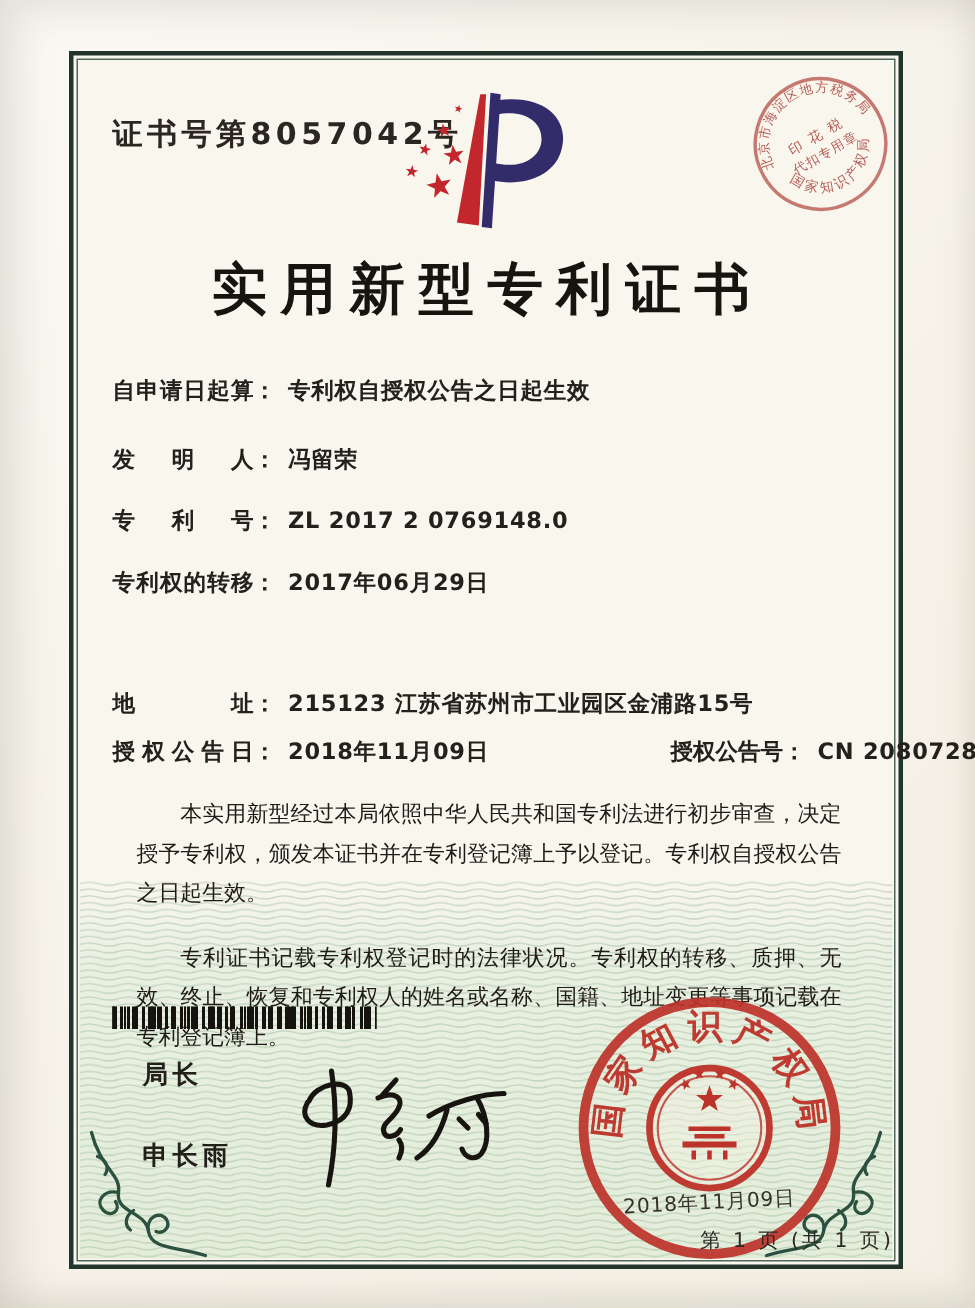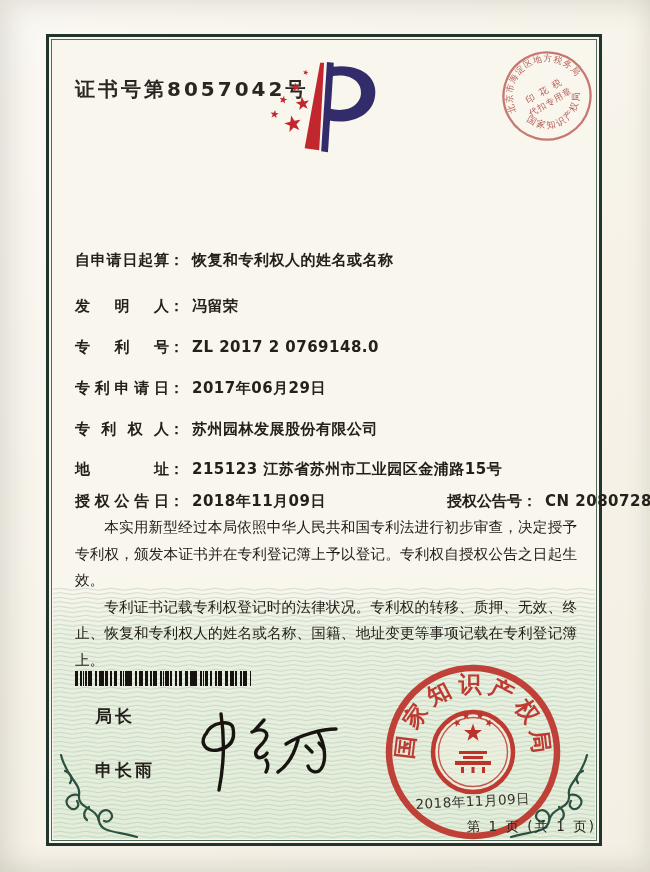--- a/index.html
+++ b/index.html
@@ -41,21 +41,21 @@
   .flabel{display:inline-block;width:94px;text-align:justify;text-align-last:justify;}
   .fcolon{display:inline-block;margin-right:8px;}
   .fvalue{letter-spacing:.5px;}
   .grantno{position:absolute;left:372px;top:0;}
   
   .bodytext{
     position:absolute;left:75px;top:514px;width:502px;
     font-family:"DejaVu Serif","Liberation Serif",serif;
     font-size:14.6px;line-height:26.5px;color:#1f1b16;text-align:justify;
   }
-  .bodytext p{margin:0;text-indent:2em;}
+  .bodytext p{margin:16px;text-indent:2em;}
   
   .barcode{position:absolute;left:75px;top:671px;width:176px;height:15px;
     background:
       repeating-linear-gradient(90deg,#16130f 0 2px,rgba(0,0,0,0) 2px 5px),
       repeating-linear-gradient(90deg,#16130f 0 1px,rgba(0,0,0,0) 1px 8px),
       repeating-linear-gradient(90deg,#16130f 0 3px,rgba(0,0,0,0) 3px 13px);
   }
   .director-title{position:absolute;left:95px;top:705px;font-size:17px;letter-spacing:3px;font-weight:600;color:#23201b;}
   .director-name{position:absolute;left:95px;top:759px;font-size:17px;letter-spacing:3px;font-weight:600;color:#23201b;font-family:Liberation Mono, monospace;}
   .autograph{position:absolute;left:178px;top:700px;width:172px;height:108px;}
@@ -130,35 +130,33 @@
         <textPath href="#taxArcTop" startOffset="50%" text-anchor="middle">北京市海淀区地方税务局</textPath>
       </text>
       <text font-size="9.5" letter-spacing="2">
         <textPath href="#taxArcBot" startOffset="50%" text-anchor="middle">国家知识产权局</textPath>
       </text>
       <text x="60" y="57" font-size="9.5" letter-spacing="1.5" text-anchor="middle">印 花 税</text>
       <text x="60" y="70" font-size="9" letter-spacing="1" text-anchor="middle">代扣专用章</text>
     </g>
   </svg>
 
+  <div class="title">实用新型专利证书</div>
 
   <div class="frow" style="top:251px">
-    <span class="flabel">自申请日起算</span><span class="fcolon">：</span><span class="fvalue">恢复和专利权人的姓名或名称</span>
+    <span class="flabel">自申请日起算</span><span class="fcolon">：</span><span class="fvalue">专利权自授权公告之日起生效</span>
   </div>
   <div class="frow" style="top:297px">
     <span class="flabel">发明人</span><span class="fcolon">：</span><span class="fvalue">冯留荣</span>
   </div>
   <div class="frow" style="top:338px">
     <span class="flabel">专利号</span><span class="fcolon">：</span><span class="fvalue">ZL 2017 2 0769148.0</span>
   </div>
   <div class="frow" style="top:379px">
-    <span class="flabel">专利申请日</span><span class="fcolon">：</span><span class="fvalue">2017年06月29日</span>
-  </div>
-  <div class="frow" style="top:420px">
-    <span class="flabel">专利权人</span><span class="fcolon">：</span><span class="fvalue">苏州园林发展股份有限公司</span>
+    <span class="flabel">专利权的转移</span><span class="fcolon">：</span><span class="fvalue">2017年06月29日</span>
   </div>
   <div class="frow" style="top:460px">
     <span class="flabel">地址</span><span class="fcolon">：</span><span class="fvalue">215123 江苏省苏州市工业园区金浦路15号</span>
   </div>
   <div class="frow" style="top:492px;right:0;left:75px">
     <span class="flabel">授权公告日</span><span class="fcolon">：</span><span class="fvalue">2018年11月09日</span>
     <span class="grantno">
       <span>授权公告号</span><span class="fcolon">：</span><span class="fvalue">CN 208072804 U</span>
     </span>
   </div>

